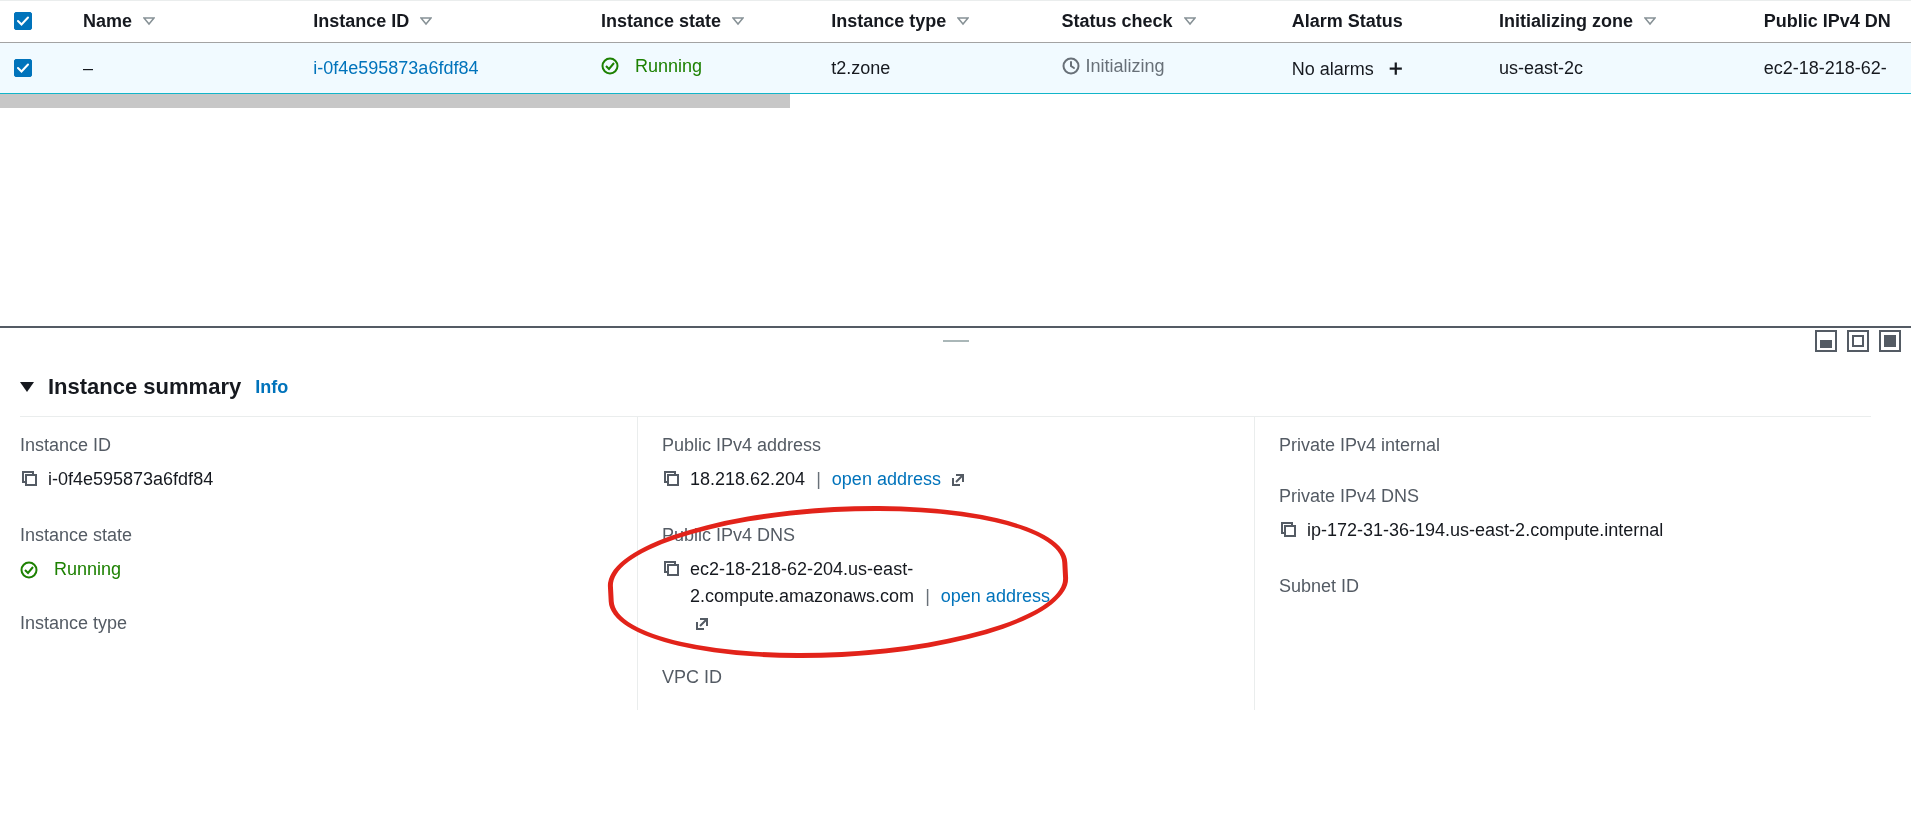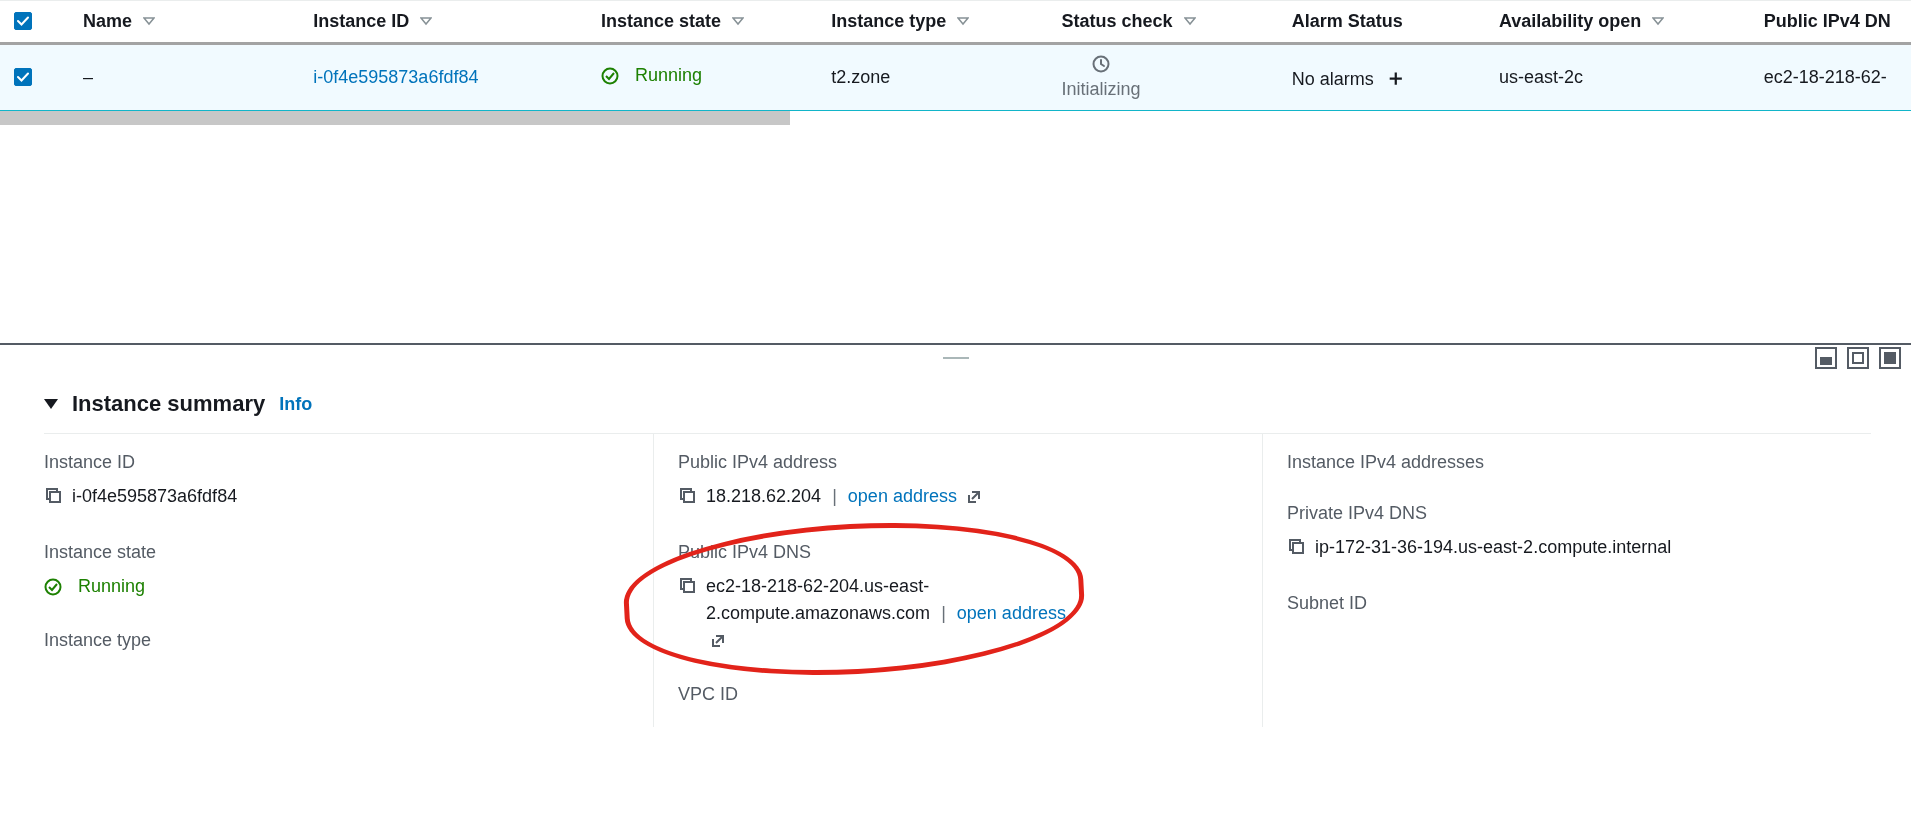--- a/index.html
+++ b/index.html
@@ -24,21 +24,21 @@
   table.instances th, table.instances td {
     text-align: left;
     padding: 10px 14px;
     font-size: 18px;
     vertical-align: middle;
     white-space: nowrap;
   }
   table.instances th {
     font-weight: 700;
     color: #16191f;
-    border-bottom: 3px solid #a3a3a3;
+    border-bottom: 1px solid #a3a3a3;
   }
   .sorter {
     display: inline-block;
     margin-left: 6px;
     color: #879196;
   }
   .sorter svg { display:block; }
 
   th.cb-col, td.cb-col { width: 60px; text-align: center; }
   .cbox {
@@ -102,21 +102,21 @@
     width: 22px; height: 22px;
     border: 2px solid #545b64;
     display:inline-flex;
     align-items:center; justify-content:center;
   }
   .sq-btn .inner1 { width:12px; height:8px; background:#545b64; margin-top:6px;}
   .sq-btn .inner2 { width:12px; height:12px; border:2px solid #545b64; }
   .sq-btn .inner3 { width:12px; height:12px; background:#545b64; }
 
   .detail-panel {
-    padding: 10px 40px 30px 44px;
+    padding: 10px 40px 30px 20px;
   }
   .summary-head {
     display:flex;
     align-items:center;
     gap: 14px;
     padding: 10px 0 16px 0;
     border-bottom: 1px solid #eaeded;
   }
   .caret-down {
     width:0; height:0;
@@ -150,21 +150,21 @@
   .ext-icon { color:#545b64; margin-left:4px; vertical-align:middle;}
   .pipe { color:#687078; margin: 0 6px; }
 
   .circled {
     position:absolute;
     border: 5px solid #e2231a;
     border-radius: 50% / 45%;
     pointer-events:none;
   }
 
-  .status-clock { color:#687078; display:inline-flex; align-items:center; gap:6px;flex-direction:column;}
+  .status-clock { color:#687078; display:inline-flex; align-items:center; gap:6px;}
   .plus { font-size: 22px; font-weight:700; margin-left:6px; cursor:pointer;}
 </style>
 </head>
 <body>
 
 <div class="table-wrap">
   <table class="instances">
     <colgroup>
       <col style="width:60px">
       <col style="width:200px">
@@ -212,21 +212,21 @@
         <th>
           <span>Status check</span>
           <span class="sorter"><svg width="12" height="12" viewBox="0 0 12 12">
                 <path d="M1 3 L6 9 L11 3 Z" fill="none" stroke="#879196" stroke-width="1.5"></path>
               </svg></span>
         </th>
         <th>
           <span>Alarm Status</span>
         </th>
         <th>
-          <span>Availability open</span>
+          <span>Initializing zone</span>
           <span class="sorter"><svg width="12" height="12" viewBox="0 0 12 12">
                 <path d="M1 3 L6 9 L11 3 Z" fill="none" stroke="#879196" stroke-width="1.5"></path>
               </svg></span>
         </th>
         <th>
           <span>Public IPv4 DN</span>
         </th>
       </tr>
     </thead>
     <tbody>
@@ -370,21 +370,21 @@
       </div>
       <div class="field" style="margin-bottom:12px">
         <div class="field-label">VPC ID</div>
       </div>
 
       <div class="circled" style="left:-30px; top:90px; width:460px; height:150px; transform:rotate(-3deg);"></div>
     </div>
 
     <div class="col right">
       <div class="field">
-        <div class="field-label">Instance IPv4 addresses</div>
+        <div class="field-label">Private IPv4 internal</div>
       </div>
       <div class="field">
         <div class="field-label">Private IPv4 DNS</div>
         <div class="field-value">
           <span class="copy-icon">
             <svg width="18" height="18" viewBox="0 0 18 18">
                 <rect x="3" y="3" width="10" height="10" fill="none" stroke="#545b64" stroke-width="2"></rect>
                 <rect x="6" y="6" width="10" height="10" fill="#fff" stroke="#545b64" stroke-width="2"></rect>
               </svg>
           </span>

